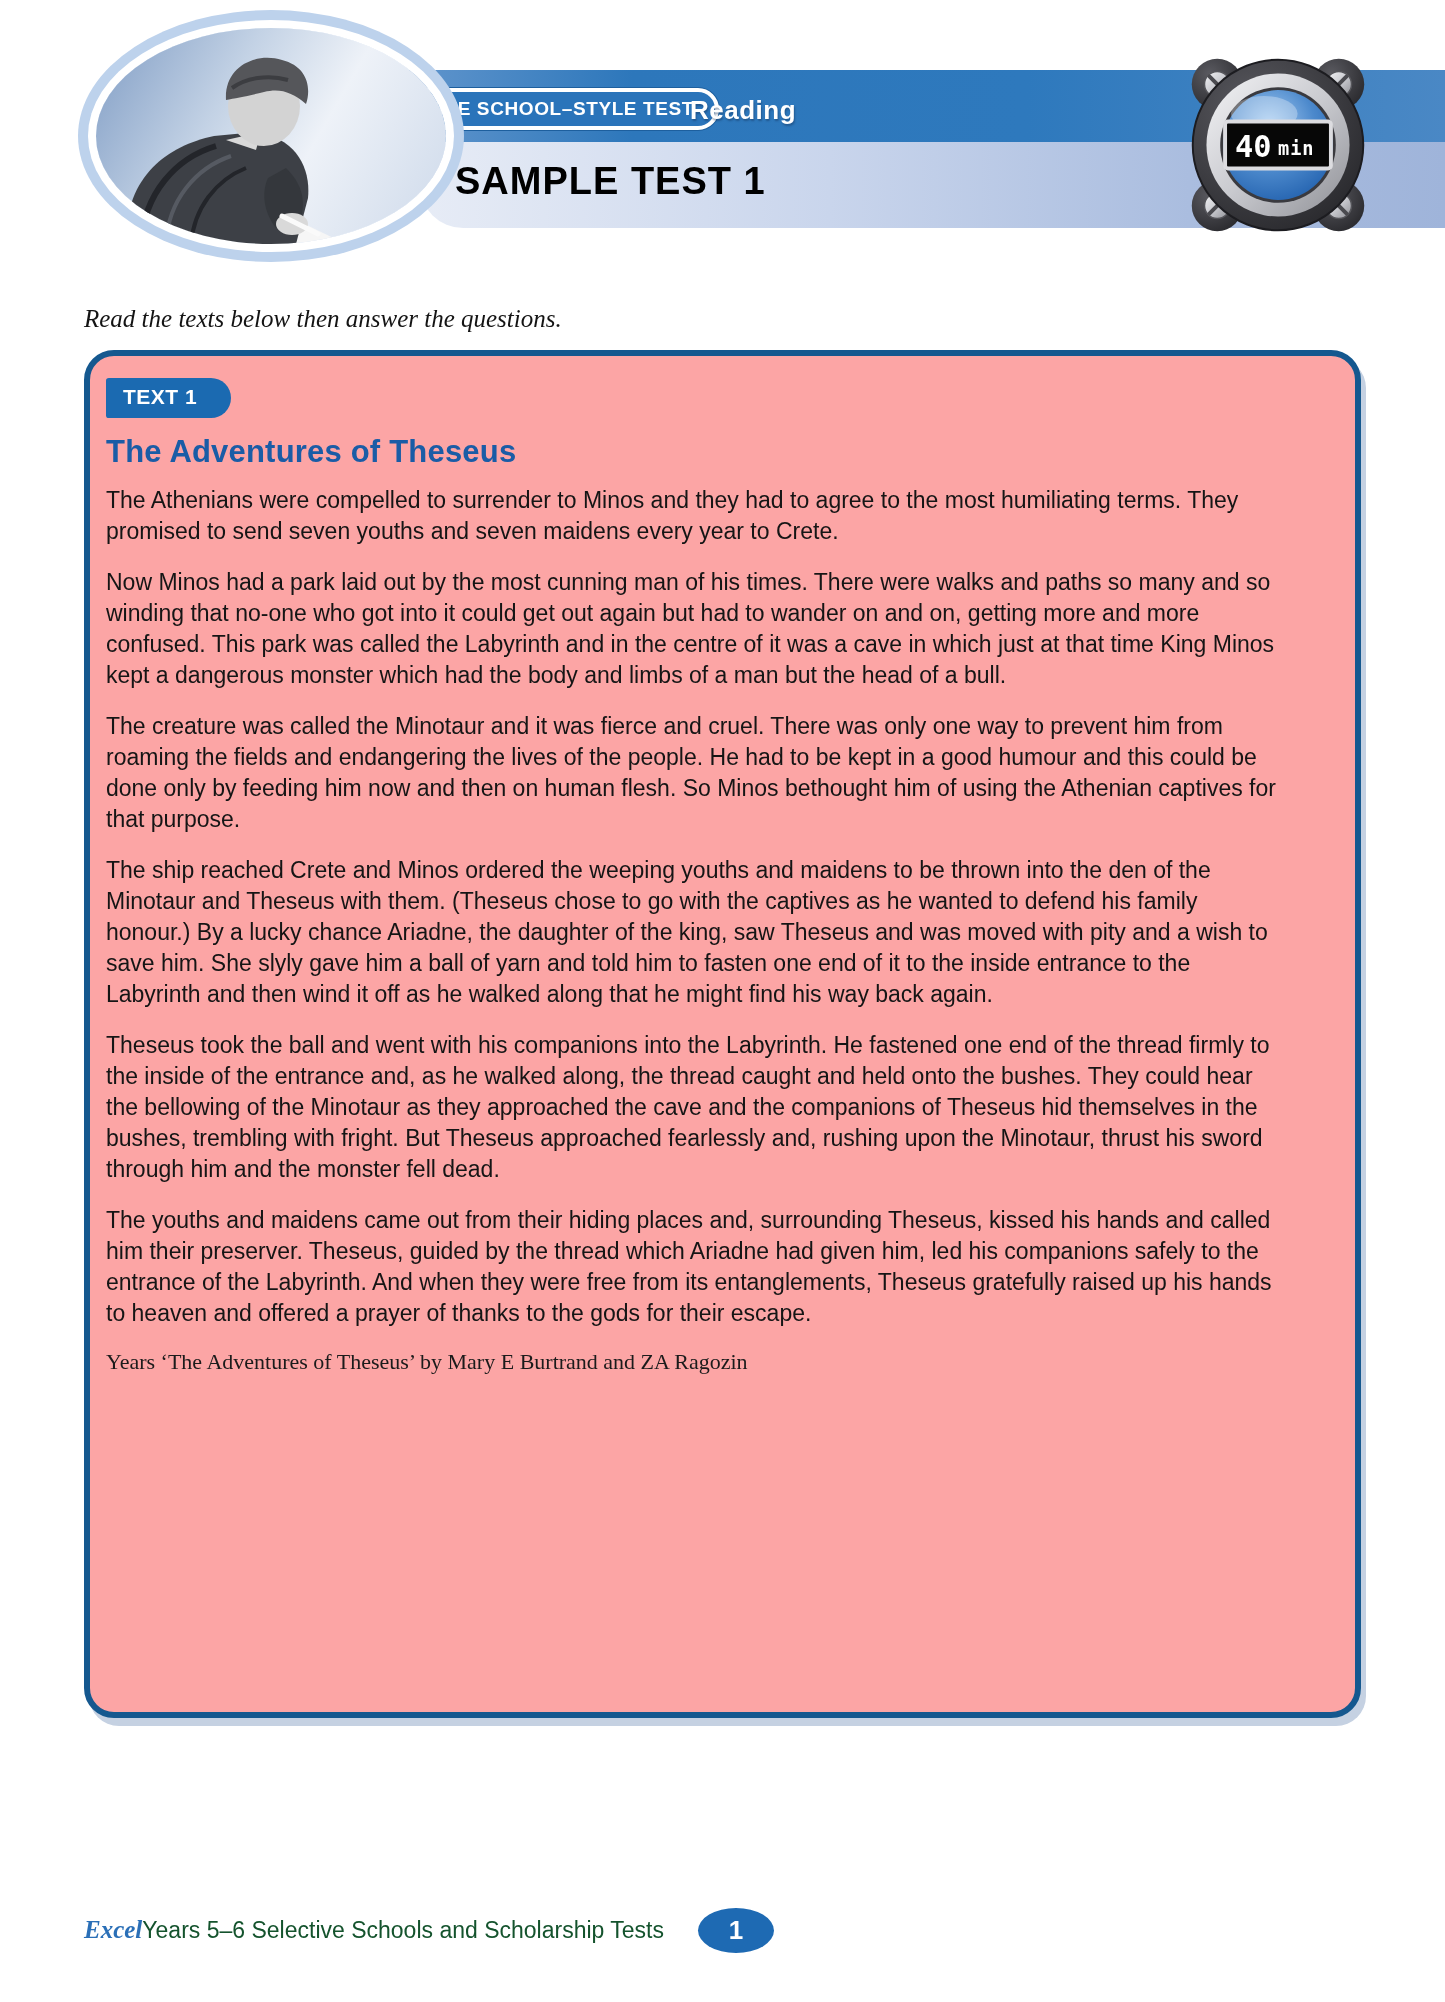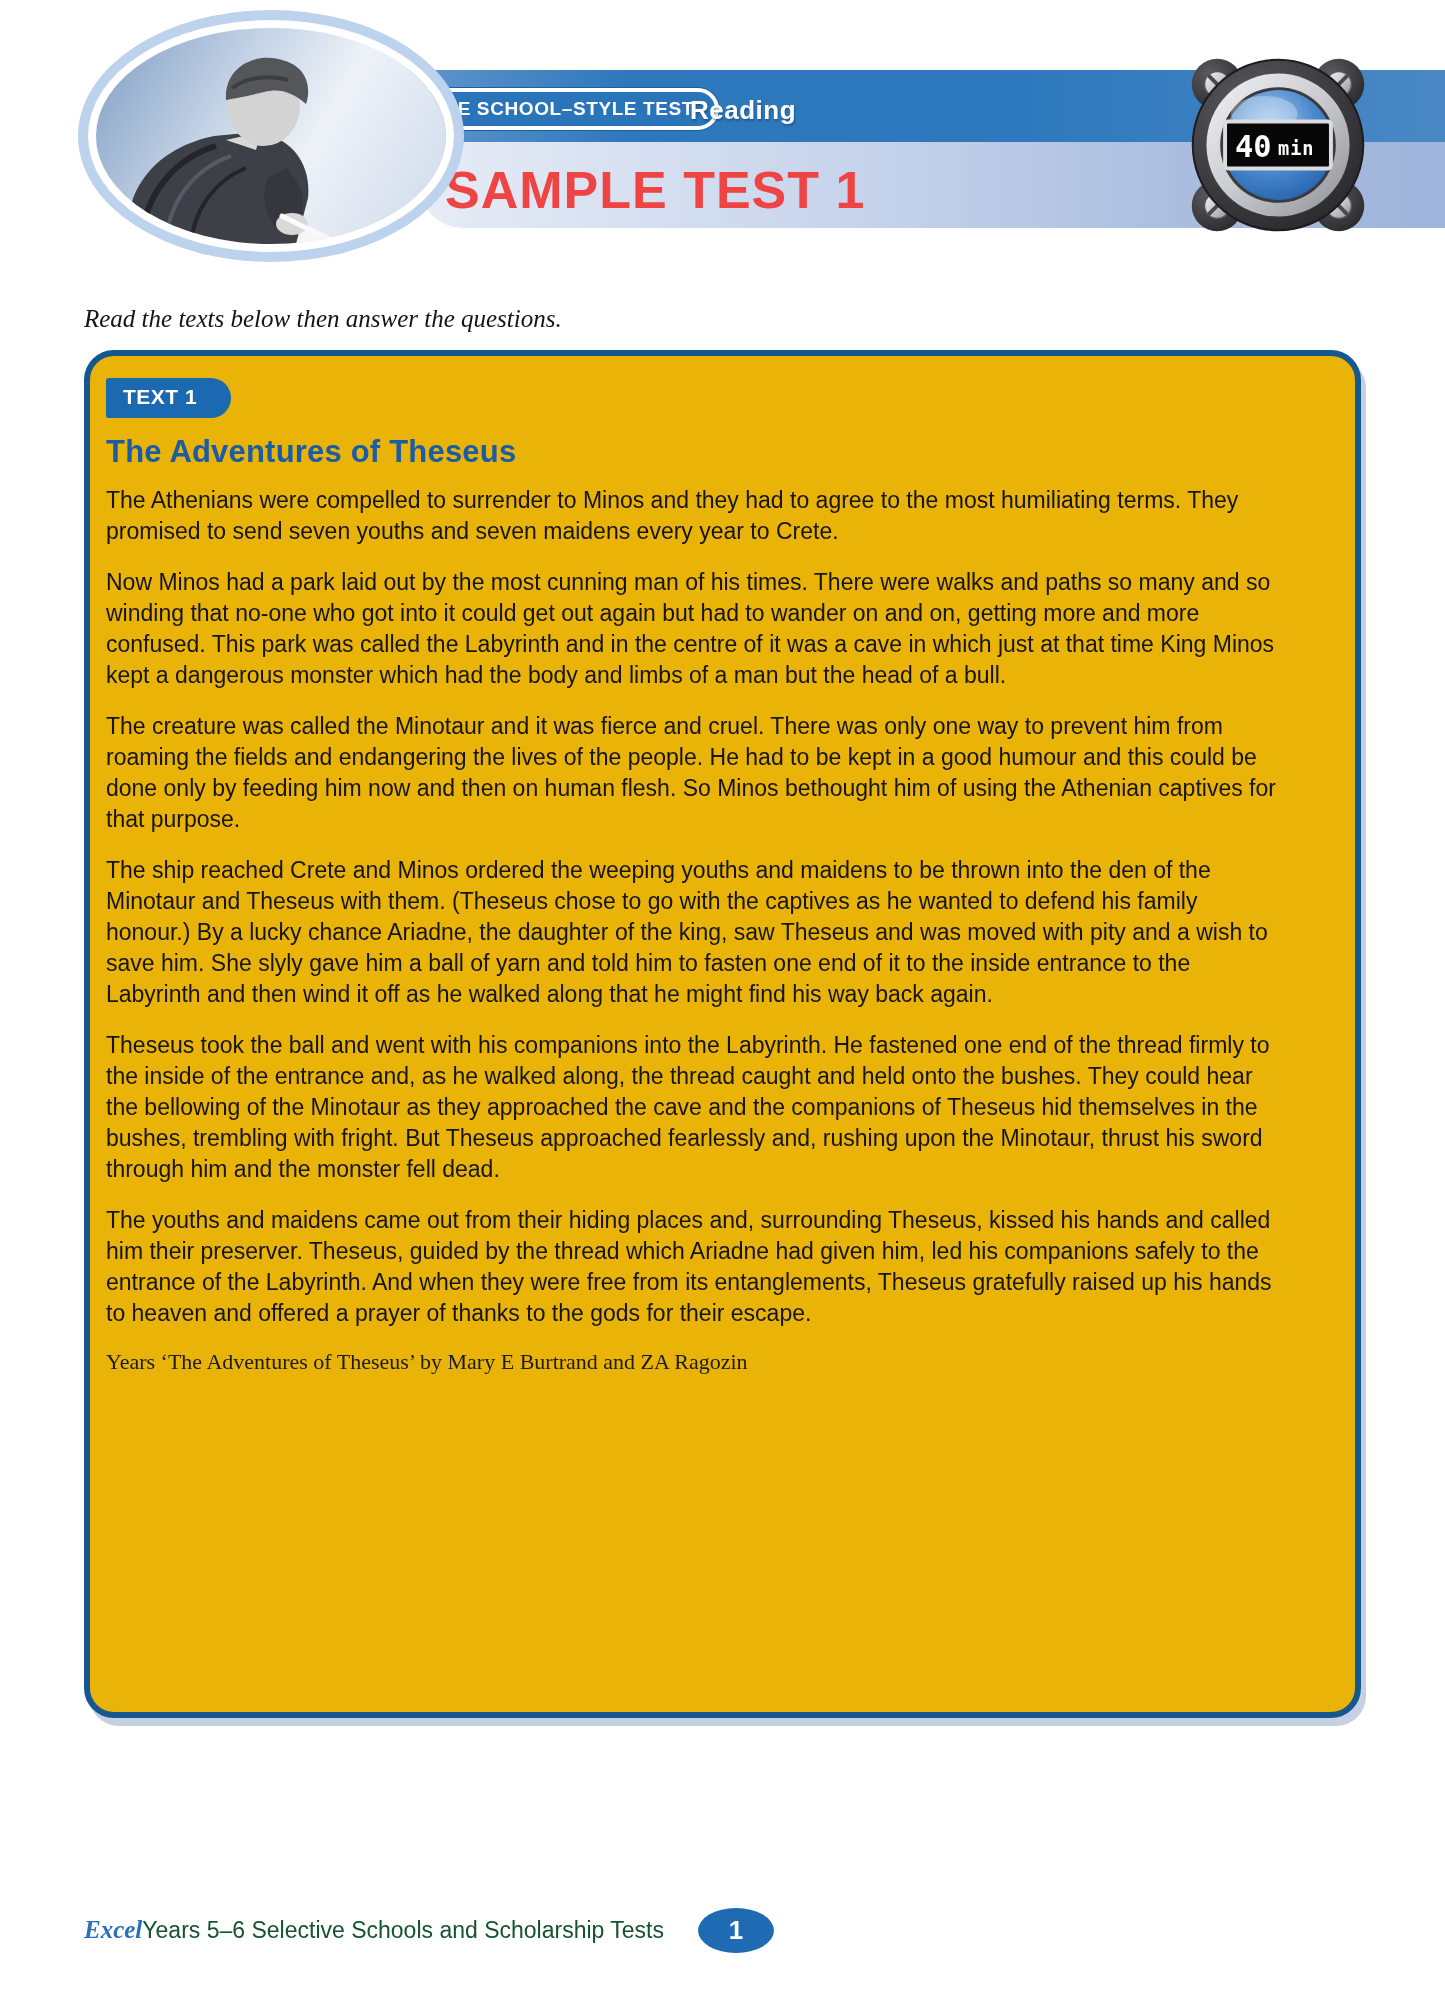--- a/index.html
+++ b/index.html
@@ -28,41 +28,41 @@
   }
   .style-pill span{
     color:#ffffff;font-weight:bold;font-size:19px;letter-spacing:.6px;white-space:nowrap;
   }
   .subject-label{
     position:absolute;left:690px;top:89px;height:42px;display:flex;align-items:center;
     color:#ffffff;font-weight:bold;font-size:26px;letter-spacing:.5px;
     text-shadow:1px 2px 2px rgba(20,50,90,.45);
   }
   .sample-title{
-    position:absolute;left:445px;top:160px;
-    color:#ef4444;font-weight:bold;font-size:52px;letter-spacing:1px;white-space:nowrap;
+    position:absolute;left:455px;top:160px;
+    color:#000000;font-weight:bold;font-size:38px;letter-spacing:1px;white-space:nowrap;
   }
   .photo-ellipse{
     position:absolute;left:96px;top:28px;width:350px;height:216px;border-radius:50%;
     background:linear-gradient(120deg,#7f9cc4 0%,#c3d2e5 35%,#eef2f8 60%,#cdd9ea 100%);
     box-shadow:0 0 0 8px #ffffff,0 0 0 18px #bdd2ec;
     overflow:hidden;
   }
   .timer{position:absolute;left:1180px;top:46px;width:196px;height:198px;}
 
   
   .instruction{
     position:absolute;left:84px;top:280px;width:900px;
     font-family:"Liberation Serif",serif;font-style:italic;font-size:25px;color:#141414;
   }
 
   
   .text-box{
     position:absolute;left:84px;top:350px;width:1277px;height:1368px;box-sizing:border-box;
-    background:#eab308;border:6px solid #15588f;border-radius:30px;
+    background:#fca5a5;border:6px solid #15588f;border-radius:30px;
     box-shadow:5px 8px 0 #c5d1e2;
     padding:22px 28px 0 16px;
   }
   .text-tab{
     display:inline-block;background:#1b6ab1;color:#ffffff;
     font-weight:bold;font-size:21px;letter-spacing:.5px;
     padding:7px 34px 9px 17px;border-radius:3px 21px 21px 3px;
   }
   .story-title{
     margin:16px 0 0 0;color:#1a5ca6;font-weight:bold;font-size:31px;letter-spacing:.2px;

